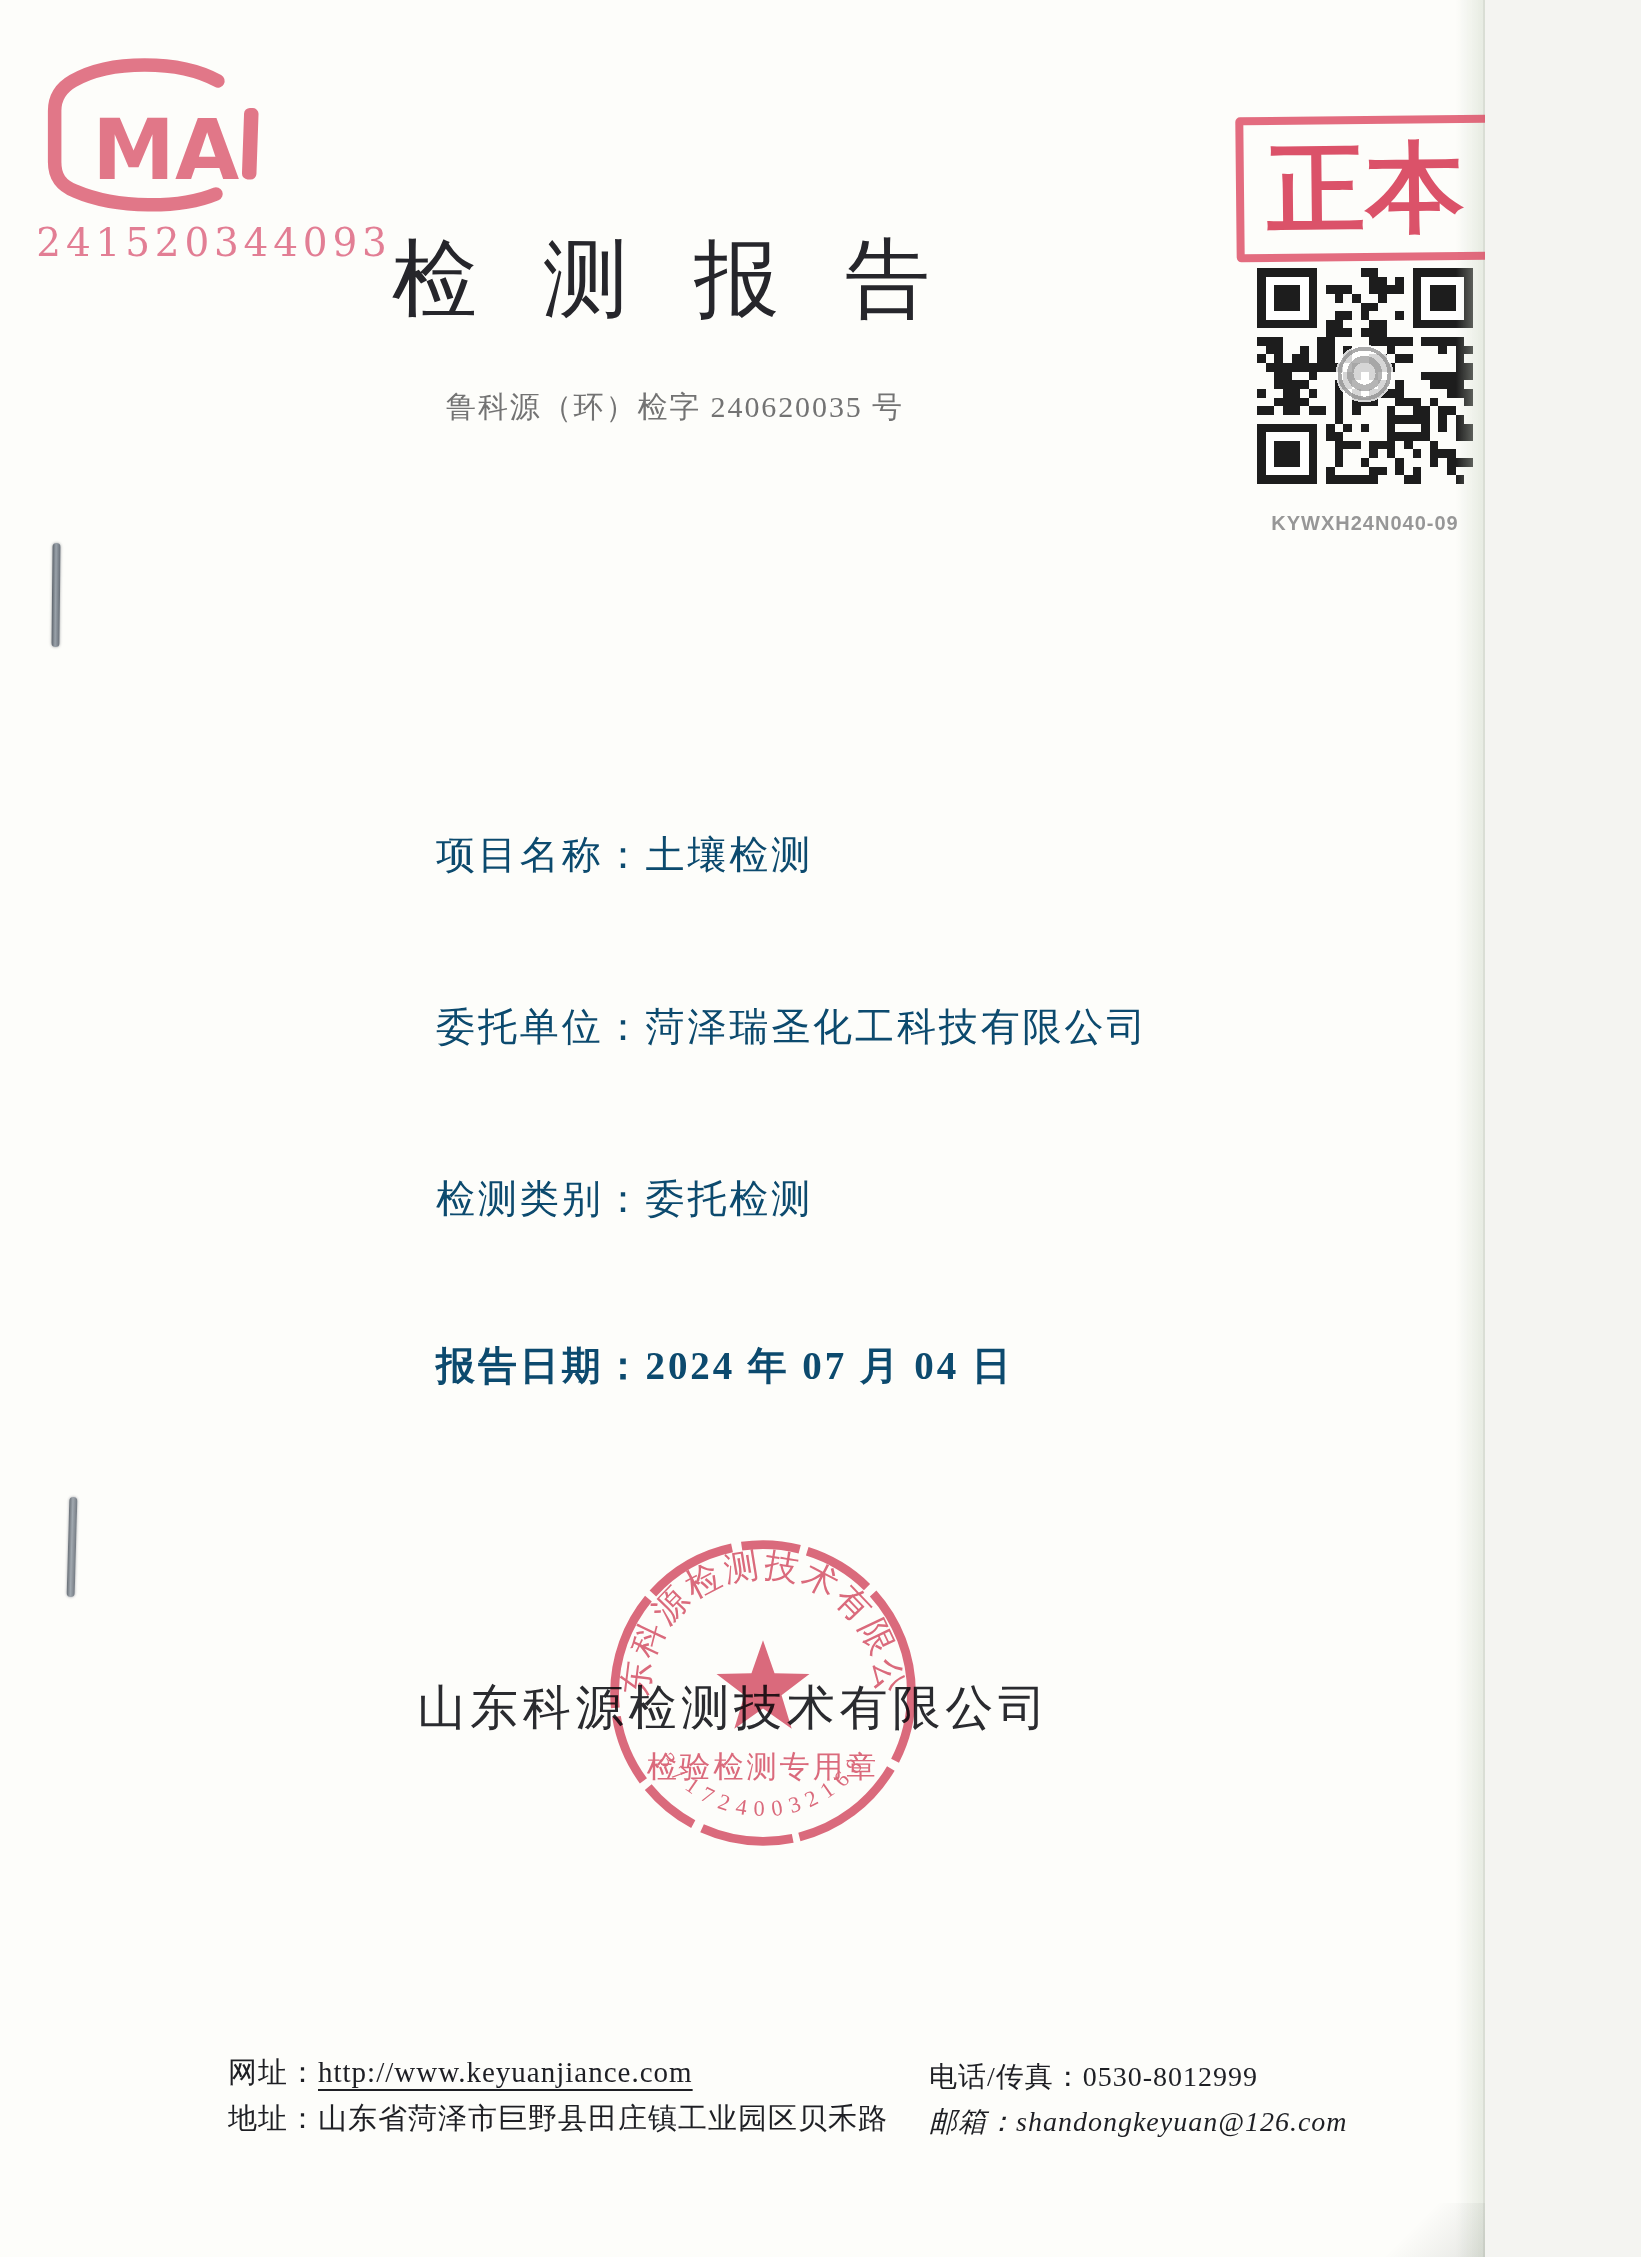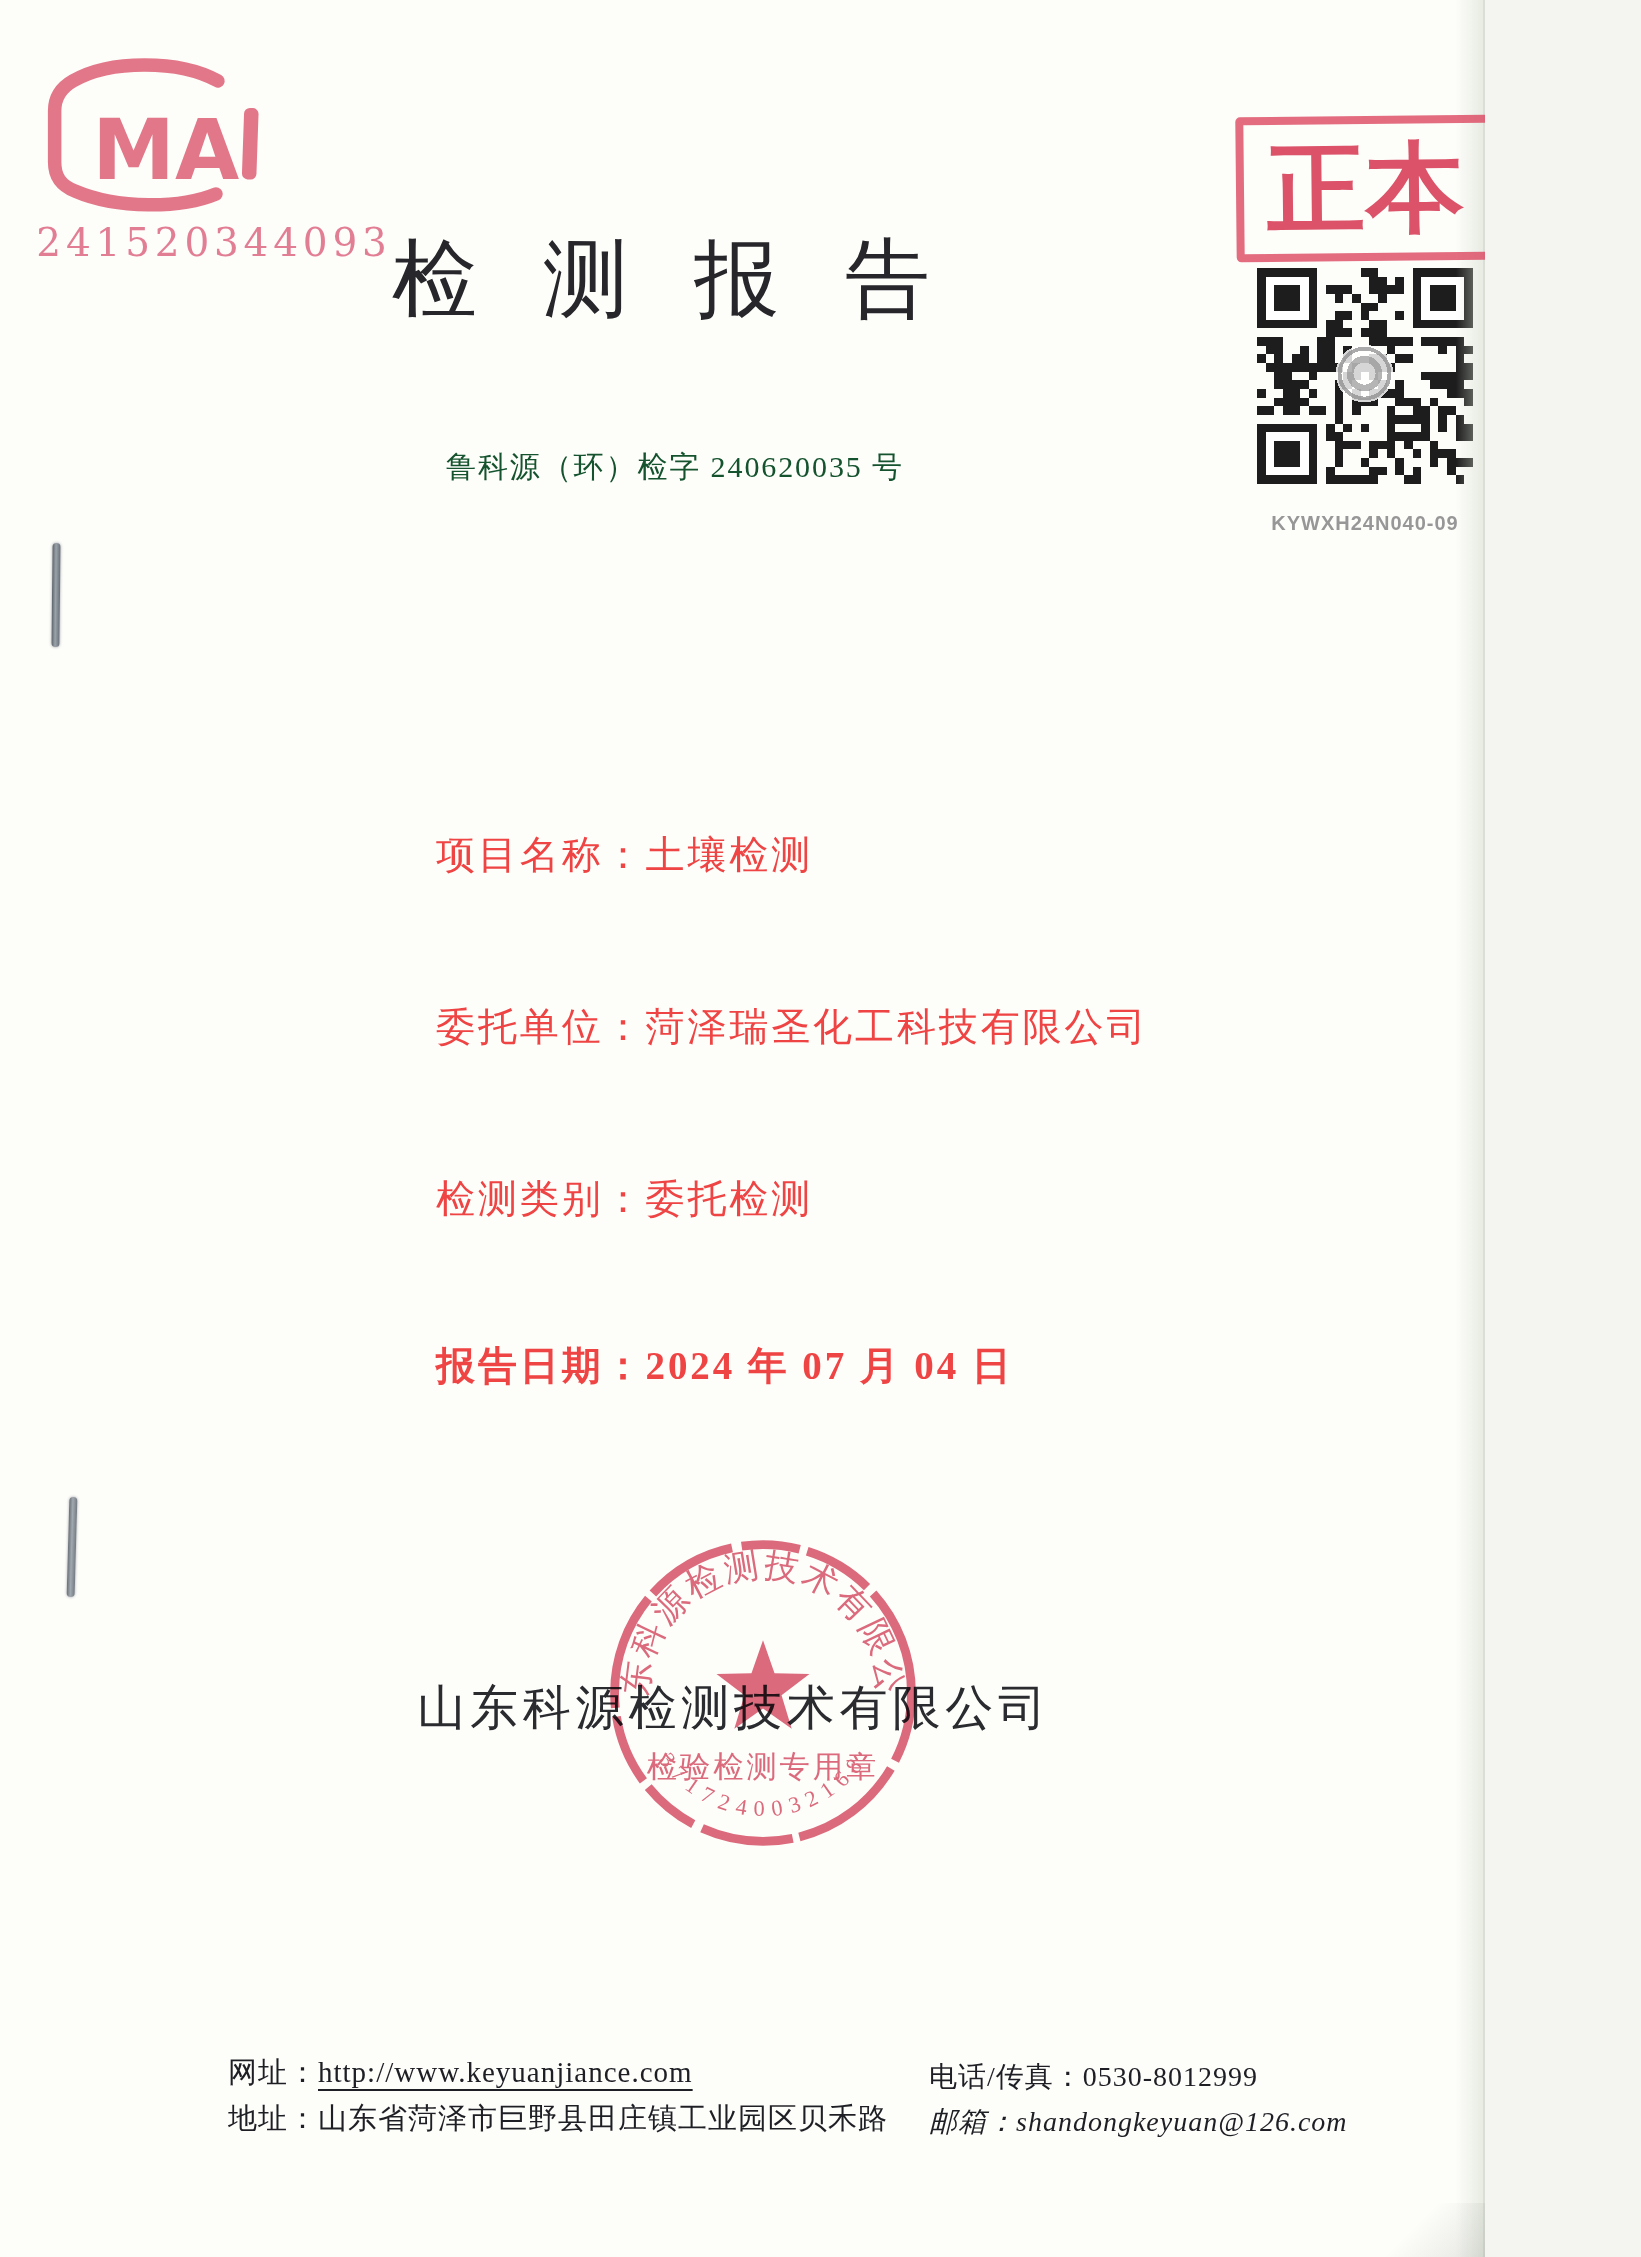--- a/index.html
+++ b/index.html
@@ -53,27 +53,27 @@
     font-weight:bold; font-size:20px; letter-spacing:1px; color:#979797;
   }
 
   
   .title-block { position:absolute; left:0; right:135px; top:222px; text-align:center; }
   .doc-title {
     font-size:85px; font-weight:500; color:#26262b;
     letter-spacing:66px; padding-left:38px; white-space:nowrap;
   }
   .doc-no {
-    margin-top:110px; font-size:30px; letter-spacing:1.9px; color:#14532d;
+    margin-top:50px; font-size:30px; letter-spacing:1.9px; color:#737373;
   }
 
   
   .field-line {
     position:absolute; left:436px; font-size:39px; letter-spacing:2.9px;
-    color:#ef4444; white-space:nowrap;
+    color:#0c4a6e; white-space:nowrap;
   }
 
   
   .company-name {
     position:absolute; left:401px; top:1676px; width:666px; text-align:center;
     font-size:48px; letter-spacing:4.8px; color:#2a2b2f; z-index:3; white-space:nowrap;
   }
   .round-seal {
     position:absolute; left:597px; top:1527px; width:332px; height:332px;
     z-index:4; mix-blend-mode:multiply; opacity:.88;

